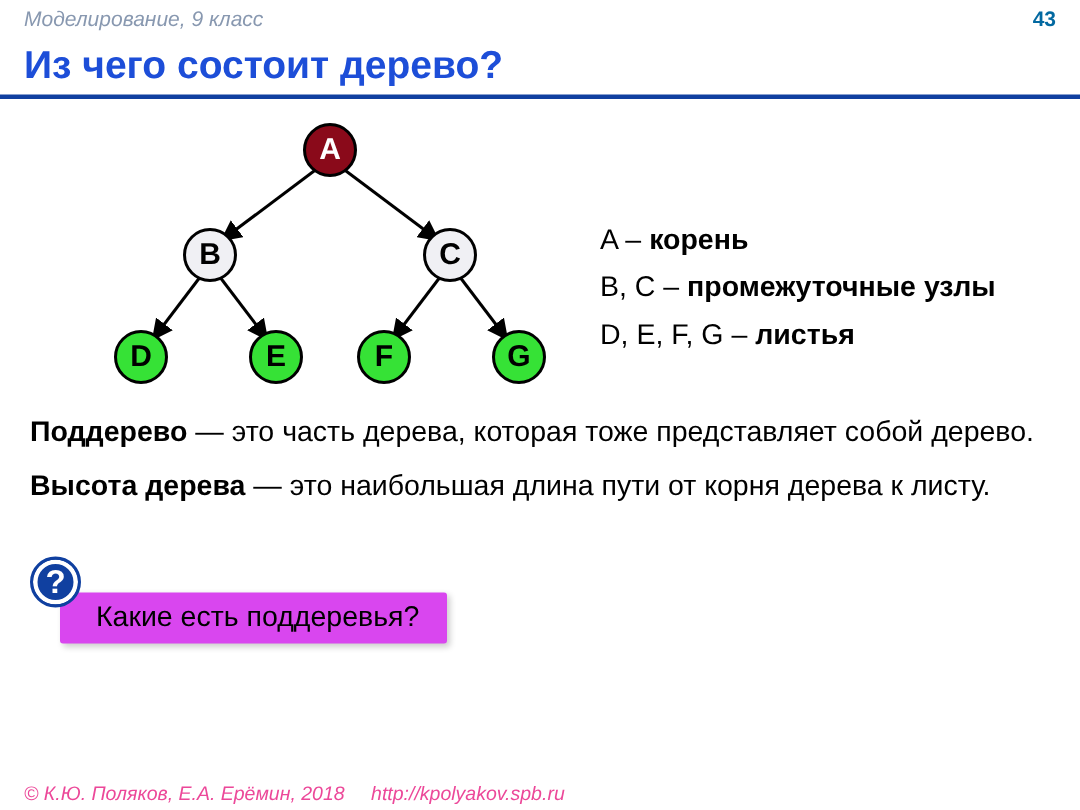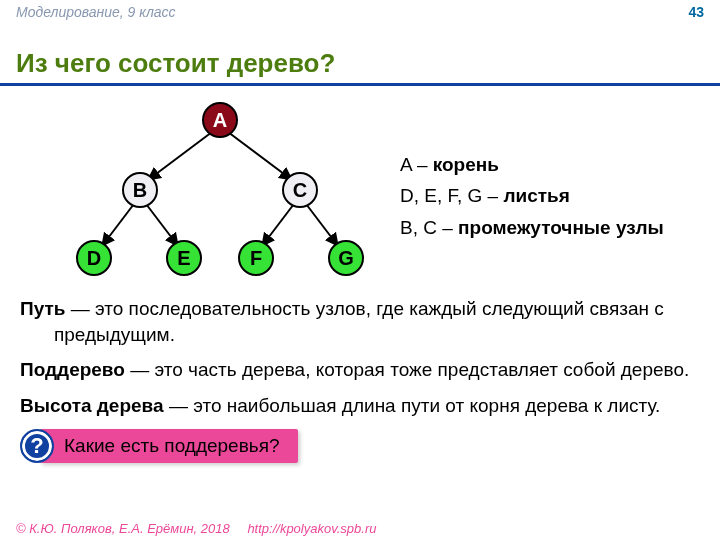--- a/index.html
+++ b/index.html
@@ -18,23 +18,22 @@
     padding: 4px 16px 2px 16px;
     font-style: italic;
     color: #8898b0;
     font-size: 14px;
   }
   .page-num { font-weight: bold; font-style: normal; color: #0369a1; }
   .title {
     padding: 6px 16px 4px 16px;
     font-size: 26px;
     font-weight: bold;
-    color: #4d7c0f;
+    color: #1d4ed8;
     border-bottom: 3px solid #1040a0;
-    margin-top: 20px;
   }
   .content {
     position: relative;
     padding: 12px 20px 0 20px;
   }
   .tree-area {
     position: relative;
     width: 360px;
     height: 190px;
     margin-left: 40px;
@@ -68,21 +67,21 @@
     border-radius: 4px;
     padding: 3px 12px;
     font-size: 18px;
     z-index: 3;
     transform: translate(-50%, -50%);
     box-shadow: 1px 1px 3px rgba(0,0,0,0.15);
   }
   .legend {
     position: absolute;
     left: 400px;
-    top: 64px;
+    top: 80px;
     font-size: 19px;
     line-height: 1.55;
   }
   .legend div { margin-bottom: 2px; }
   .legend b { font-weight: bold; }
   .defs {
     padding: 0 20px;
     margin-top: 8px;
     font-size: 19px;
     line-height: 1.35;
@@ -103,26 +102,27 @@
     font-weight: bold;
     display: flex;
     align-items: center;
     justify-content: center;
     border: 2px solid #1040a0;
     box-shadow: 0 0 0 3px #fff inset;
     z-index: 2;
     position: relative;
   }
   .qtext {
-    background: #ec4899;
+    background: #d946ef;
     padding: 6px 18px 6px 24px;
     margin-left: -14px;
     font-size: 19px;
     border-radius: 2px;
     box-shadow: 2px 2px 4px rgba(0,0,0,0.2);
+    margin-top: 48px;
   }
   .footer {
     position: absolute;
     bottom: 4px;
     left: 16px;
     font-size: 13px;
     font-style: italic;
     color: #ec4899;
   }
   .footer .url { margin-left: 14px; }
@@ -159,32 +159,31 @@
     <div class="node leaf-node" style="left:34px;  top:160px;">D</div>
     <div class="node leaf-node" style="left:124px; top:160px;">E</div>
     <div class="node leaf-node" style="left:196px; top:160px;">F</div>
     <div class="node leaf-node" style="left:286px; top:160px;">G</div>
   </div>
 
   <div class="legend">
     <div>
       <span>A –  </span><b>корень</b>
     </div>
+    <div style="max-width:280px;">
+      <span>B, C –   </span><b>промежуточные узлы</b>
+    </div>
     <div>
       <span>D, E, F, G – </span><b>листья</b>
-    </div>
-    <div style="max-width:280px;">
-      <span>B, C –   </span><b>промежуточные узлы</b>
     </div>
   </div>
 
 </div>
 
 <div class="defs">
-  <p><b>Путь</b><span> — это последовательность узлов, где каждый следующий связан с предыдущим.</span></p>
   <p><b>Поддерево</b><span> — это часть дерева, которая тоже представляет собой дерево.</span></p>
   <p><b>Высота дерева</b><span> — это наибольшая длина пути от корня дерева к листу.</span></p>
 </div>
 
 <div class="question-row">
   <div class="qmark">?</div>
   <div class="qtext">Какие есть поддеревья?</div>
 </div>
 
 <div class="footer">

